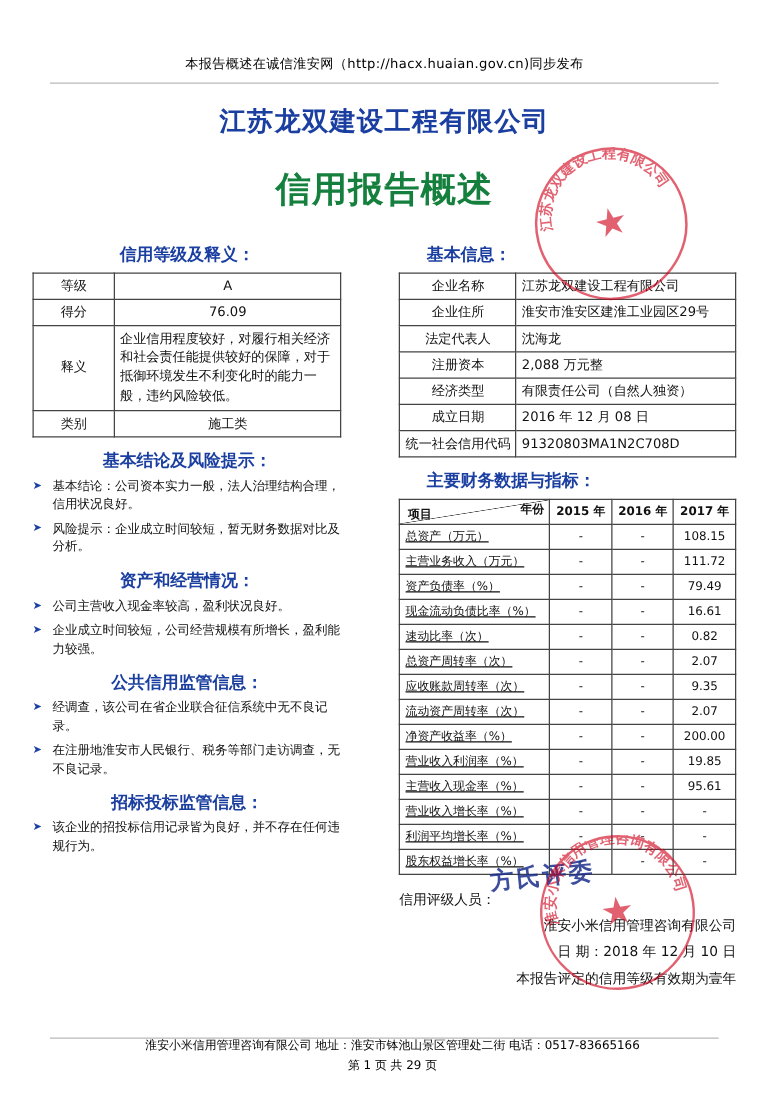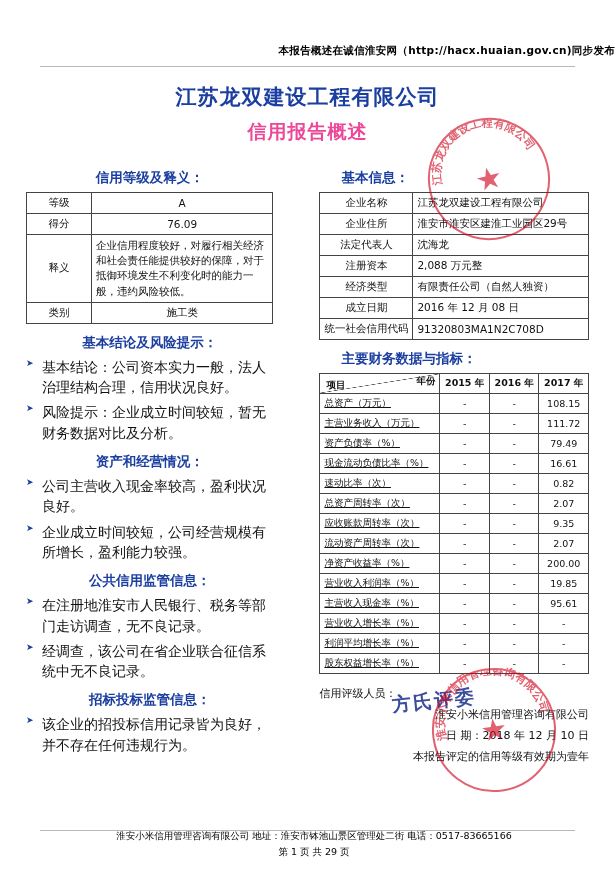--- a/index.html
+++ b/index.html
@@ -9,46 +9,45 @@
     font-family:"DejaVu Sans","Liberation Sans",sans-serif;
     color:#111;
     position:relative;
     overflow:hidden;
   }
   .page{
     position:absolute;inset:0;
     padding:0;
   }
   .topnote{
-    text-align:right;
+    text-align:center;
     font-size:10.5px;
     color:#000;
     margin-top:44px;
     letter-spacing:.3px;
-    font-weight:bold;
   }
   .rule{
     height:1px;background:#b9b9b9;
     margin:8px 40px 0 40px;
   }
   .rule.bottom{margin:0 40px;}
   .title1{
     text-align:center;
     font-size:21px;
     font-weight:bold;
     color:#1b3fa0;
     margin-top:16px;
     letter-spacing:1px;
   }
   .title2{
     text-align:center;
-    font-size:19px;
+    font-size:28px;
     font-weight:bold;
-    color:#ec4899;
-    margin-top:8px;
+    color:#15803d;
+    margin-top:22px;
     letter-spacing:1px;
   }
   .cols{
     display:flex;
     margin:14px 26px 0 26px;
     gap:2px;
   }
   .col-left{width:268px;}
   .col-right{width:292px;padding-left:44px;}
   h3.sec{
@@ -72,21 +71,21 @@
   .lbl{
     width:56px;
     text-align:center;
     white-space:nowrap;
   }
   .val{padding-left:6px;}
   .val.center{text-align:center;}
   .ratio-tbl .lbl{width:74px;}
   .bullets{
     margin:0;padding:0;list-style:none;
-    font-size:14px;
+    font-size:10px;
     line-height:1.45;
   }
   .bullets li{
     position:relative;
     padding-left:16px;
     margin-bottom:5px;
   }
   .bullets li:before{
     content:"\27A4";
     position:absolute;left:0;top:0;
@@ -227,22 +226,22 @@
       </ul>
 
       <h3 class="sec">资产和经营情况：</h3>
       <ul class="bullets">
         <li>公司主营收入现金率较高，盈利状况良好。</li>
         <li>企业成立时间较短，公司经营规模有所增长，盈利能力较强。</li>
       </ul>
 
       <h3 class="sec">公共信用监管信息：</h3>
       <ul class="bullets">
+        <li>经调查，该公司在省企业联合征信系统中无不良记录。</li>
         <li>在注册地淮安市人民银行、税务等部门走访调查，无不良记录。</li>
-        <li>经调查，该公司在省企业联合征信系统中无不良记录。</li>
       </ul>
 
       <h3 class="sec">招标投标监管信息：</h3>
       <ul class="bullets">
         <li>该企业的招投标信用记录皆为良好，并不存在任何违规行为。</li>
       </ul>
 
     </div>
 
     <div class="col-right">

